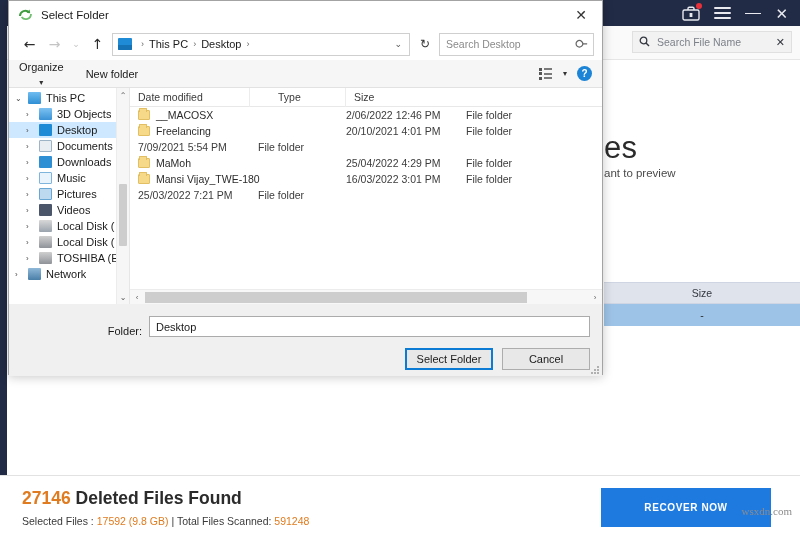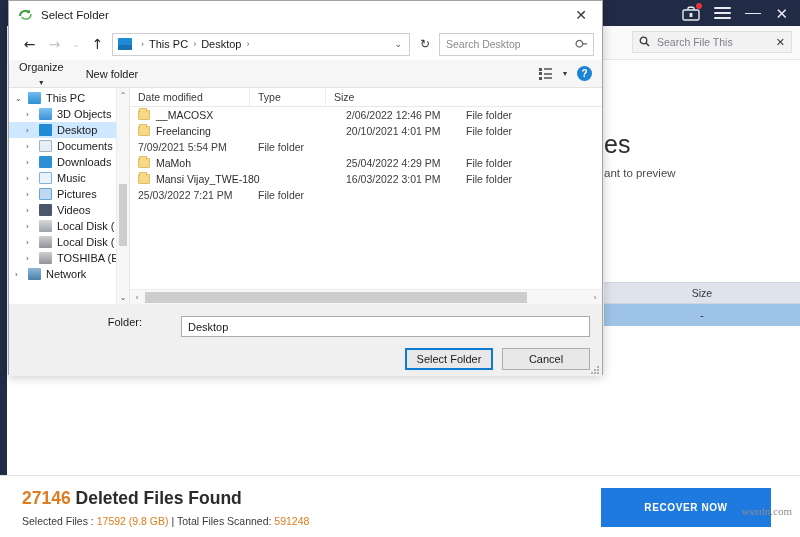--- a/index.html
+++ b/index.html
@@ -38,21 +38,21 @@
     position: absolute; right: 8px; top: 5px; width: 160px; height: 22px;
     background: #f2f2f2; border: 1px solid #e0e0e0;
     display: flex; align-items: center; padding: 0 6px; gap: 7px;
   }
   .bg-search .mag { font-size: 11px; color: #33373f; }
   .bg-search .ph { flex: 1; font-size: 10.5px; color: #7c8089; }
   .bg-search .clr { font-size: 11px; color: #33373f; cursor: pointer; }
 
   .bg-panel { position: absolute; left: 604px; top: 60px; width: 196px; height: 415px; background: #ffffff; }
   .bg-head-big {
-    position: absolute; left: 0; top: 70px; font-size: 25px; color: #2b2b2b;
+    position: absolute; left: 0; top: 70px; font-size: 31px; color: #2b2b2b;
     white-space: nowrap; overflow: hidden; letter-spacing: .2px;
   }
   .bg-head-sub {
     position: absolute; left: 0; top: 107px; font-size: 11.5px; color: #4a4a4a; white-space: nowrap;
   }
   .bg-colhdr {
     position: absolute; left: 0; top: 222px; width: 196px; height: 22px;
     background: #dfe3ec; border-top: 1px solid #cfd5e2; border-bottom: 1px solid #cfd5e2;
     display: flex; align-items: center; justify-content: center;
     font-size: 10.5px; color: #33373f;
@@ -170,41 +170,41 @@
   .tree-scroll { position: absolute; right: 0; top: 0; width: 13px; height: 216px; background: #f6f6f6; border-left: 1px solid #ececec; }
   .tree-scroll .arr { height: 14px; display: flex; align-items: center; justify-content: center; font-size: 8px; color: #555; cursor: pointer; }
   .tree-scroll .arr.bot { position: absolute; bottom: 0; left: 0; right: 0; }
   .tree-scroll .thumb { position: absolute; left: 2px; right: 2px; top: 96px; height: 62px; background: #cdcdcd; border-radius: 1px; cursor: pointer; }
 
   .filepane { flex: 1; position: relative; background: #ffffff; overflow: hidden; }
   .colhdr { display: flex; height: 19px; background: #ffffff; border-bottom: 1px solid #e8e8e8; align-items: center; }
   .col { font-size: 10.5px; color: #3a3a3a; padding-left: 8px; position: relative; border-right: 1px solid #ececec; height: 19px; display: flex; align-items: center; cursor: pointer; }
   .col.c-name { width: 208px; }
   .col.c-date { width: 120px; }
-  .col.c-type { width: 76px; }
+  .col.c-type { width: 76px; margin-left: 20px; }
   .col.c-size { width: 60px; border-right: 0; }
   .sortcaret { position: absolute; left: 96px; top: 0px; font-size: 8px; color: #8a8a8a; }
   .frow { display: flex; height: 16px; align-items: center; cursor: pointer; }
   .fc { font-size: 10.5px; color: #2b2b2b; padding-left: 8px; display: flex; align-items: center; }
   .fc.c-name { width: 208px; gap: 6px; }
   .fc.c-date { width: 120px; color: #3c3c3c; }
   .fc.c-type { width: 76px; color: #3c3c3c; }
   .fc.c-size { width: 60px; }
   .fold-ico { width: 12px; height: 10px; background: #f7d98a; border: 1px solid #e3bf63; border-radius: 1px; position: relative; flex-shrink: 0; }
   .fold-ico:before { content:""; position:absolute; left:0; top:-3px; width:6px; height:3px; background:#f7d98a; border:1px solid #e3bf63; border-bottom:0; border-radius:1px 1px 0 0; }
   .hscroll {
     position: absolute; left: 0; bottom: 0; width: 100%; height: 15px;
     background: #f7f7f7; border-top: 1px solid #ececec; display: flex; align-items: center;
   }
   .hscroll .arr { width: 14px; text-align: center; font-size: 8px; color: #666; cursor: pointer; }
   .hscroll .track { flex: 1; height: 15px; position: relative; }
   .hscroll .thumb { position: absolute; left: 1px; top: 2px; height: 11px; width: 86%; background: #cdcdcd; cursor: pointer; }
 
   .dlg-footer { height: 72px; background: #f0f0f0; position: relative; }
-  .folder-row { position: absolute; left: 0; top: 12px; width: 100%; display: flex; align-items: flex-start; gap: 32px; }
+  .folder-row { position: absolute; left: 0; top: 12px; width: 100%; display: flex; align-items: flex-end; }
   .folder-lbl { width: 140px; text-align: right; font-size: 11px; color: #1a1a1a; padding-right: 7px; }
   .folder-input {
     flex: 1; height: 21px; background: #ffffff; border: 1px solid #ababab;
     font-size: 11px; color: #1a1a1a; padding: 0 6px; margin-right: 12px;
     display: flex; align-items: center; font-family: "Liberation Sans", sans-serif;
   }
   .btn-row { position: absolute; right: 12px; top: 44px; display: flex; gap: 9px; }
   .dbtn {
     width: 88px; height: 22px; font-size: 11px; color: #1a1a1a;
     background: #e8e8e8; border: 1px solid #adadad;
@@ -247,21 +247,21 @@
     </div>
 
     <div class="bg-subbar">
       <div class="bg-search">
         <span class="mag">
           <svg width="11" height="11" viewBox="0 0 11 11" aria-hidden="true">
             <circle cx="4.5" cy="4.5" r="3.3" fill="none" stroke="#33373f" stroke-width="1.3"></circle>
             <line x1="7" y1="7" x2="10" y2="10" stroke="#33373f" stroke-width="1.4"></line>
           </svg>
         </span>
-        <span class="ph">Search File This</span>
+        <span class="ph">Search File Name</span>
         <span class="clr">✕</span>
       </div>
     </div>
 
     <div class="bg-leftstrip"></div>
 
     <div class="bg-panel">
       <div class="bg-head-big">es</div>
       <div class="bg-head-sub">ant to preview</div>
       <div class="bg-colhdr">Size</div>

